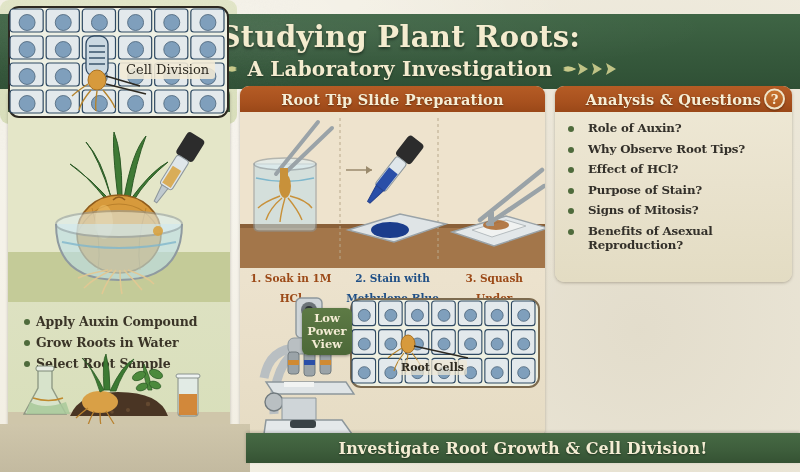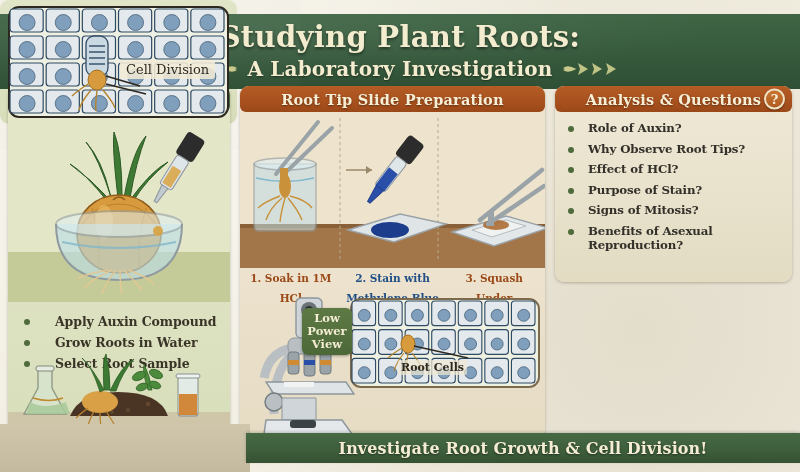--- a/index.html
+++ b/index.html
@@ -45,21 +45,20 @@
   .laurel { display:block; }
 
   
   .panel {
     position:absolute; border-radius:9px; overflow:hidden;
     box-shadow:0 1px 3px rgba(80,70,50,.35);
   }
   .panel-head {
     height:26px; display:flex; align-items:center; justify-content:center;
     position:relative;
-    border-radius:6px;
   }
   .panel-head.green {
     background:linear-gradient(180deg,#4d7049 0%,#45663f 60%,#3d5c38 100%);
   }
   .panel-head.rust {
     background:linear-gradient(180deg,#b55c25 0%,#a8511e 60%,#9a4818 100%);
   }
   .panel-head .htext {
     color:#f6eed5; font-family:"DejaVu Serif", serif;
     font-size:14.5px; font-weight:700; letter-spacing:.2px;
@@ -73,21 +72,21 @@
     display:flex; align-items:center; justify-content:center;
     color:#f7edd6; font-family:"DejaVu Serif",serif; font-size:13px; font-weight:700;
     box-shadow:0 1px 2px rgba(0,0,0,.4);
   }
 
   
   #panel-left { left:8px; top:86px; width:222px; height:352px;
     background:linear-gradient(180deg,#e9e7cf 0%,#dfe2c4 45%,#d8dfba 100%); }
   .art { position:relative; width:100%; }
   .bullets { padding:8px 0 0 16px; }
-  .bullet { display:flex; align-items:flex-start; gap:25px; margin-bottom:6px; }
+  .bullet { display:flex; align-items:flex-start; gap:6px; margin-bottom:6px; }
   .dot { width:6px; height:6px; border-radius:50%; background:#4f6b3c; margin-top:5px; flex:none; }
   .bullet .btext {
     color:#3a3427; font-family:"DejaVu Serif",serif;
     font-size:12.5px; font-weight:700; letter-spacing:-.1px;
   }
 
   
   #panel-mid { left:240px; top:86px; width:305px; height:352px;
     background:linear-gradient(180deg,#f0e7d3 0%,#ece2cd 55%,#e6dcc4 100%); }
 

